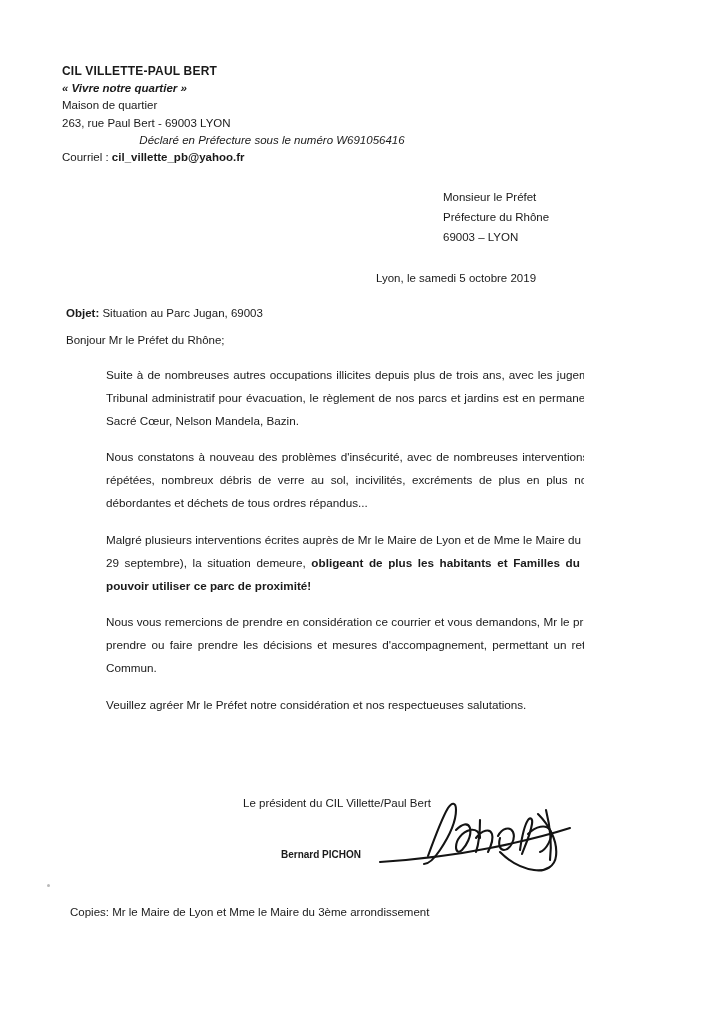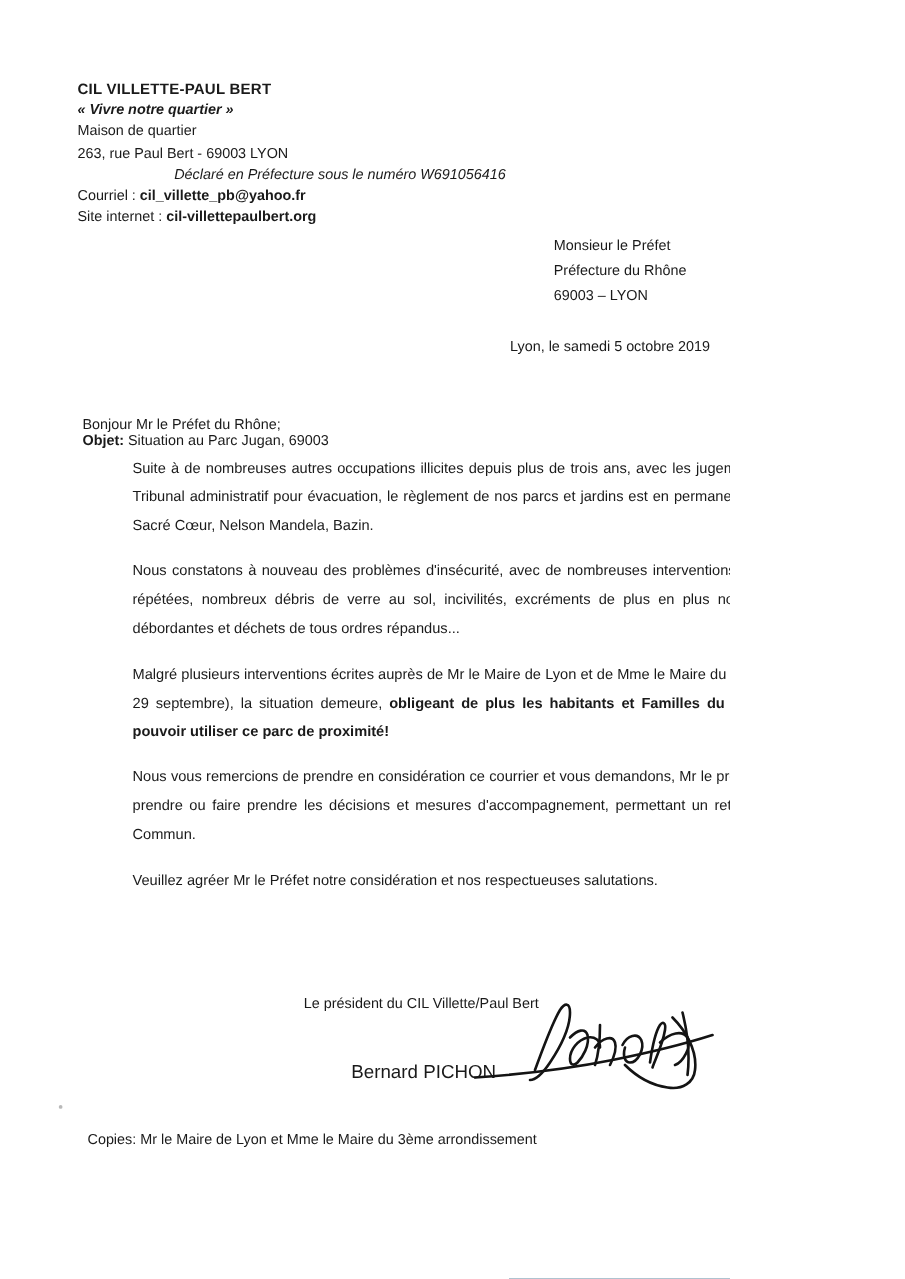--- a/index.html
+++ b/index.html
@@ -60,32 +60,31 @@
     left: 395px;
     top: 187px;
     width: 300px;
     font-size: 11.5px;
     line-height: 1.75;
     margin-left: 48px;
   }
 
   .dateline {
     position: absolute;
-    left: 408px;
+    left: 376px;
     top: 272px;
     font-size: 11.5px;
   }
 
   
   .subject {
     position: absolute;
     left: 66px;
     top: 307px;
     font-size: 11.5px;
-    margin-top: 40px;
   }
   .subject b { font-weight: bold; }
 
   .salutation {
     position: absolute;
     left: 66px;
     top: 334px;
     font-size: 11.5px;
   }
 
@@ -112,22 +111,22 @@
   .sig-title {
     position: absolute;
     left: 243px;
     top: 797px;
     font-size: 11.5px;
   }
   .sig-name {
     position: absolute;
     left: 281px;
     top: 849px;
-    font-size: 15px;
-    font-weight: normal;
+    font-size: 10px;
+    font-weight: bold;
   }
   .signature {
     position: absolute;
     left: 370px;
     top: 790px;
     width: 210px;
     height: 100px;
   }
 
   .copies {
@@ -158,23 +157,20 @@
   <div class="sheet">
 
     <div class="letterhead">
       <div class="lh-title">CIL VILLETTE-PAUL BERT</div>
       <div class="lh-motto">« Vivre notre quartier »</div>
       <div class="lh-line">Maison de quartier</div>
       <div class="lh-line">263, rue Paul Bert - 69003  LYON</div>
       <div class="lh-decl">Déclaré en Préfecture  sous le numéro W691056416</div>
       <div class="lh-line">
         <span>Courriel : </span><span class="lh-strong">cil_villette_pb@yahoo.fr</span>
-      </div>
-      <div class="lh-line">
-        <span>Site internet : </span><span class="lh-strong">cil-villettepaulbert.org</span>
       </div>
     </div>
 
     <div class="recipient">
       <div>Monsieur le Préfet</div>
       <div>Préfecture du Rhône</div>
       <div>69003 – LYON</div>
     </div>
 
     <div class="dateline">Lyon, le samedi 5 octobre 2019</div>

